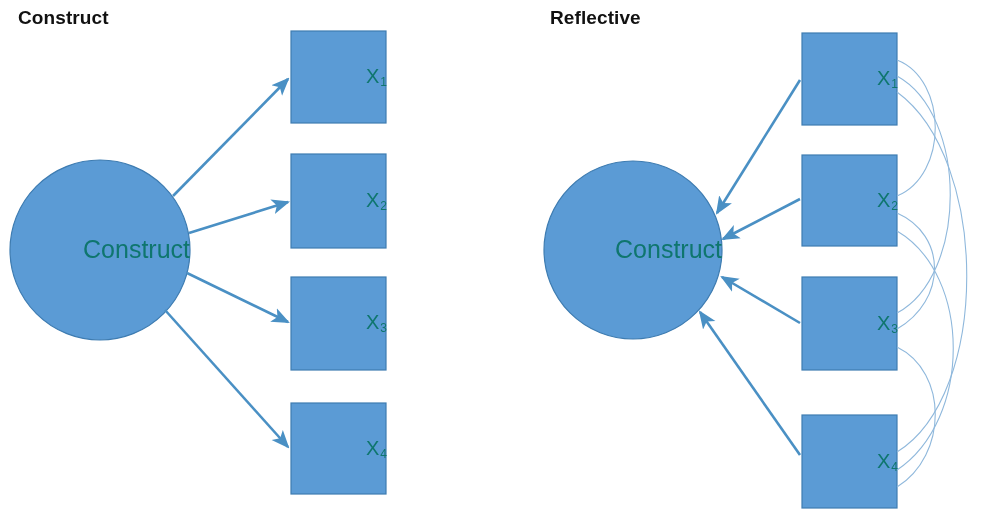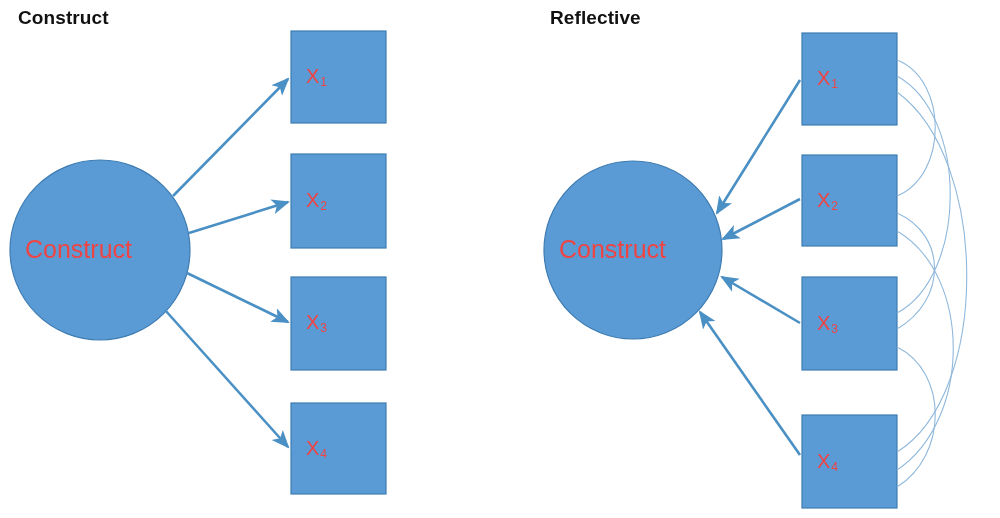--- a/index.html
+++ b/index.html
@@ -28,26 +28,25 @@
     font-size: 19px;
     color: #111111;
     letter-spacing: 0.1px;
     white-space: nowrap;
   }
   #title-reflective { left: 18px; top: 7px; }
   #title-formative  { left: 550px; top: 7px; }
 
   .node-label {
     position: absolute;
-    color: #ef4444;
+    color: #0f766e;
     font-family: "Liberation Sans", sans-serif;
     white-space: nowrap;
     pointer-events: none;
-    text-align: left;
-    padding-left: 15px;
+    text-align: right;
   }
   .construct-label {
     font-size: 25px;
     line-height: 23px;
   }
   .box-label {
     font-size: 20px;
     line-height: 20px;
   }
   .box-label sub {

